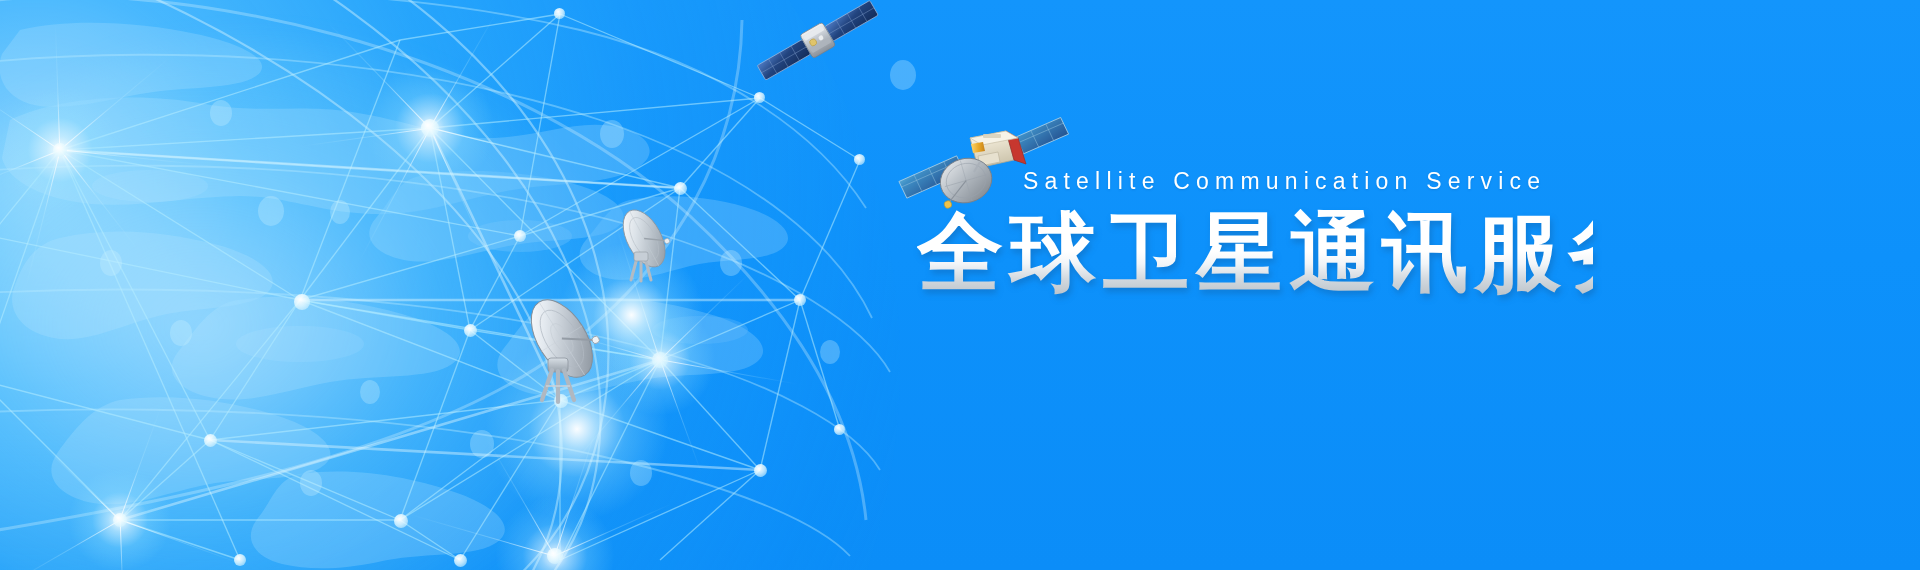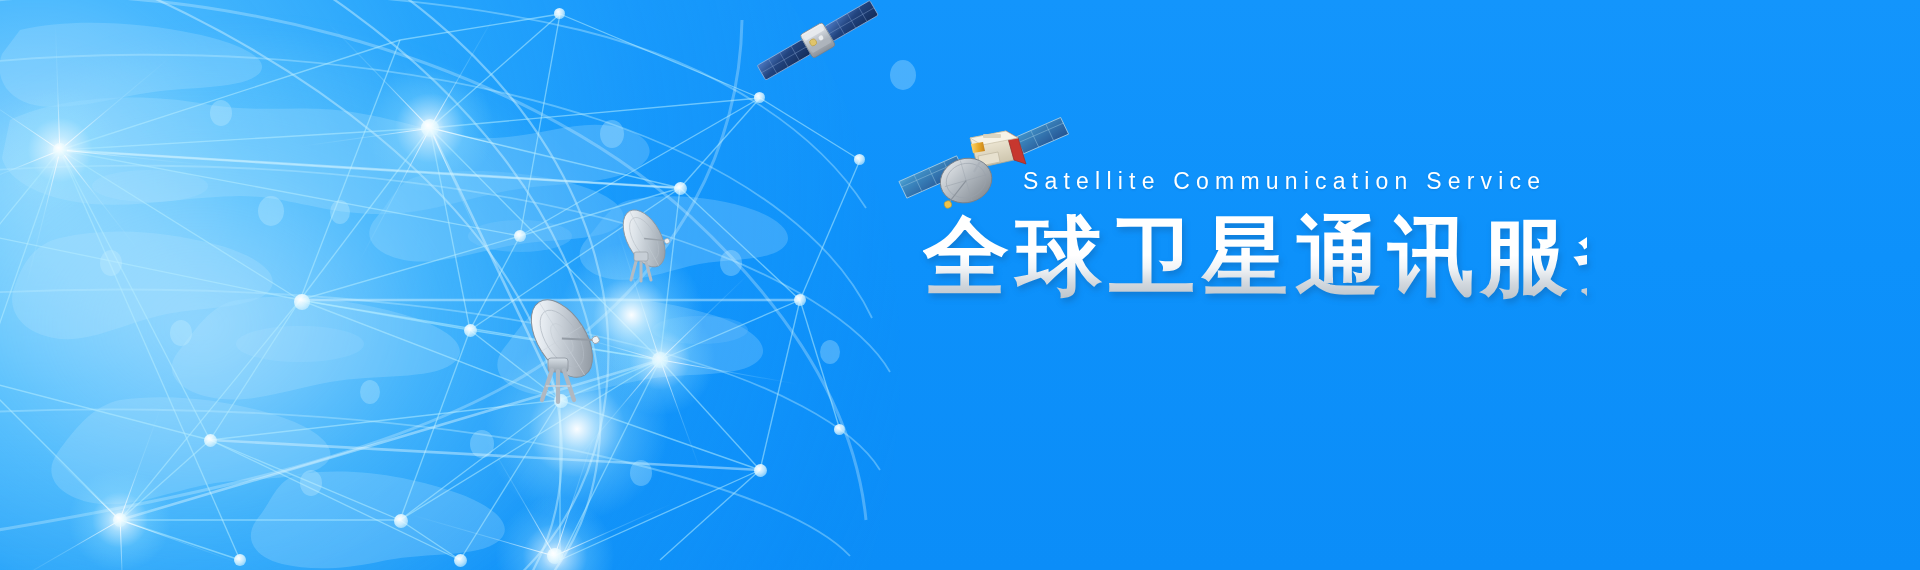--- a/index.html
+++ b/index.html
@@ -128,21 +128,21 @@
     white-space:nowrap;
     margin:0 0 14px 118px;
     text-shadow:0 1px 2px rgba(10,90,160,.28);
   }
   #cn-headline{
     font-size:86px;
     line-height:1.02;
     font-weight:700;
     letter-spacing:7px;
     white-space:nowrap;
-    margin:18px;
+    margin:12px;
     background:linear-gradient(180deg,
       #ffffff 0%,
       #ffffff 48%,
       #f2f5f8 62%,
       #d2d8de 80%,
       #b9c1c8 100%);
     -webkit-background-clip:text;
     background-clip:text;
     color:transparent;
     -webkit-text-fill-color:transparent;

